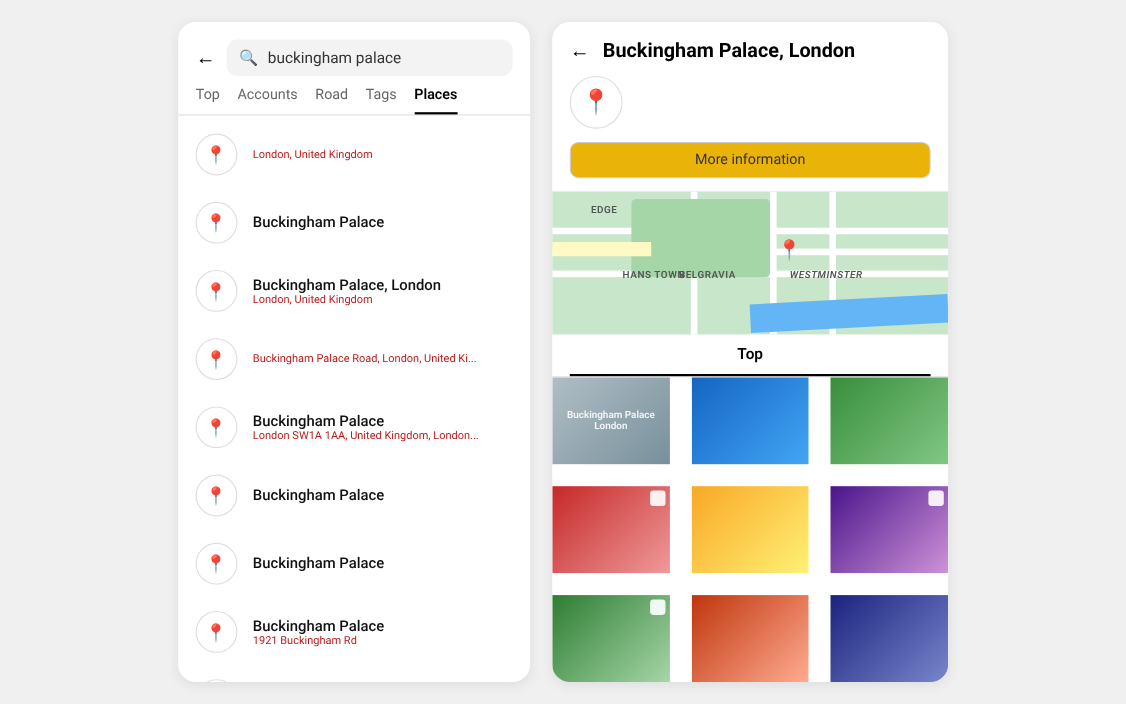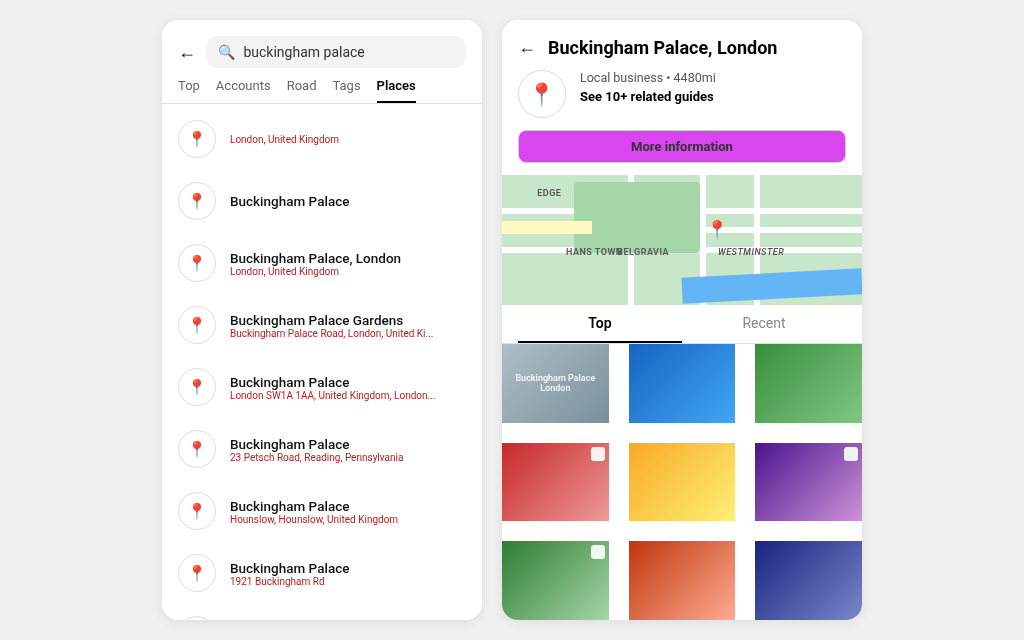--- a/index.html
+++ b/index.html
@@ -186,22 +186,21 @@
     }
     .more-info-btn {
       margin: 0 16px 12px 16px;
       border: 1px solid #ccc;
       border-radius: 8px;
       padding: 8px;
       text-align: center;
       font-size: 13px;
       color: #333;
       cursor: pointer;
-      background: #d946ef;
-      font-weight: bold;
+      background: #eab308;
     }
     .map-area {
       width: 100%;
       height: 130px;
       background: #c8e6c9;
       position: relative;
       overflow: hidden;
       flex-shrink: 0;
     }
     .map-bg {
@@ -364,49 +363,46 @@
           <div class="result-text">
             <div class="result-name">Buckingham Palace, London</div>
             <div class="result-sub">London, United Kingdom</div>
           </div>
         </div>
         <div class="result-item">
           <div class="location-icon-wrap">
             <span class="location-pin">📍</span>
           </div>
           <div class="result-text">
-            <div class="result-name">Buckingham Palace Gardens</div>
             <div class="result-sub">Buckingham Palace Road, London, United Ki...</div>
           </div>
         </div>
         <div class="result-item">
           <div class="location-icon-wrap">
             <span class="location-pin">📍</span>
           </div>
           <div class="result-text">
             <div class="result-name">Buckingham Palace</div>
             <div class="result-sub">London SW1A 1AA, United Kingdom, London...</div>
           </div>
         </div>
         <div class="result-item">
           <div class="location-icon-wrap">
             <span class="location-pin">📍</span>
           </div>
           <div class="result-text">
             <div class="result-name">Buckingham Palace</div>
-            <div class="result-sub">23 Petsch Road, Reading, Pennsylvania</div>
           </div>
         </div>
         <div class="result-item">
           <div class="location-icon-wrap">
             <span class="location-pin">📍</span>
           </div>
           <div class="result-text">
             <div class="result-name">Buckingham Palace</div>
-            <div class="result-sub">Hounslow, Hounslow, United Kingdom</div>
           </div>
         </div>
         <div class="result-item">
           <div class="location-icon-wrap">
             <span class="location-pin">📍</span>
           </div>
           <div class="result-text">
             <div class="result-name">Buckingham Palace</div>
             <div class="result-sub">1921 Buckingham Rd</div>
           </div>
@@ -419,24 +415,20 @@
 
   <div class="right-panel">
     <div class="detail-header">
       <span class="back-arrow">←</span>
       <span class="detail-title">Buckingham Palace, London</span>
     </div>
 
     <div class="detail-info-row">
       <div class="big-pin-wrap">
         <span class="big-pin">📍</span>
-      </div>
-      <div class="detail-text-block">
-        <span class="local-biz">Local business • 4480mi</span>
-        <span class="guides-link">See 10+ related guides</span>
       </div>
     </div>
 
     <div class="more-info-btn">More information</div>
 
     <div class="map-area">
       <div class="map-bg">
 
         <div class="map-road-h" style="top:40%;"></div>
         <div class="map-road-h" style="top:55%;"></div>
@@ -456,21 +448,20 @@
         <span class="map-label" style="top:55%;left:60%;font-style:italic;">WESTMINSTER</span>
         <span class="map-label" style="top:10%;left:2%;padding-left:28px;">EDGE</span>
 
         <span class="map-pin-red" style="top:50%;left:60%;">📍</span>
       </div>
     </div>
 
     <div class="detail-tabs">
 
     <div class="detail-tab active">Top</div>
-        <div class="detail-tab">Recent</div>
       </div>
 
     <div class="photo-grid">
 
     <div class="photo-cell p1">
           <div class="photo-cell-inner">
             <div class="photo-text">Buckingham Palace
 London</div>
           </div>
         </div>

